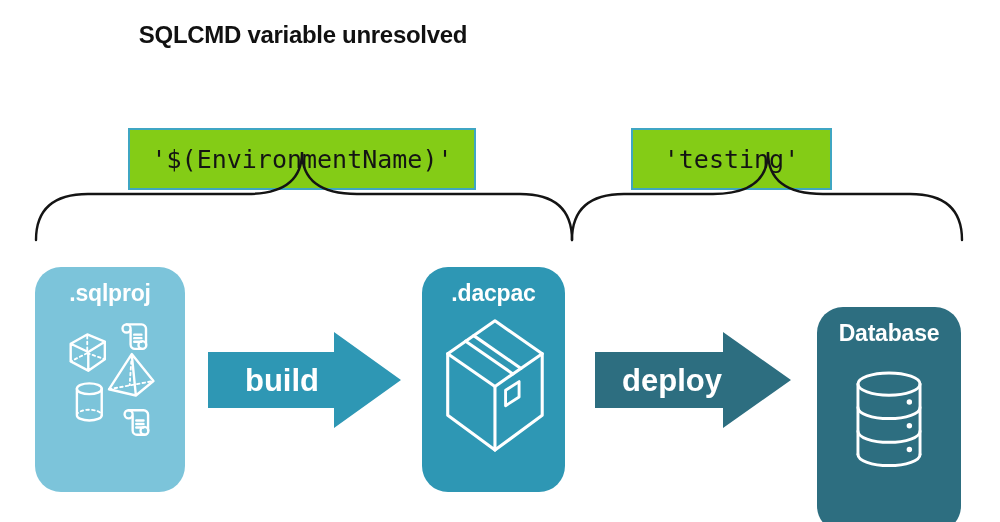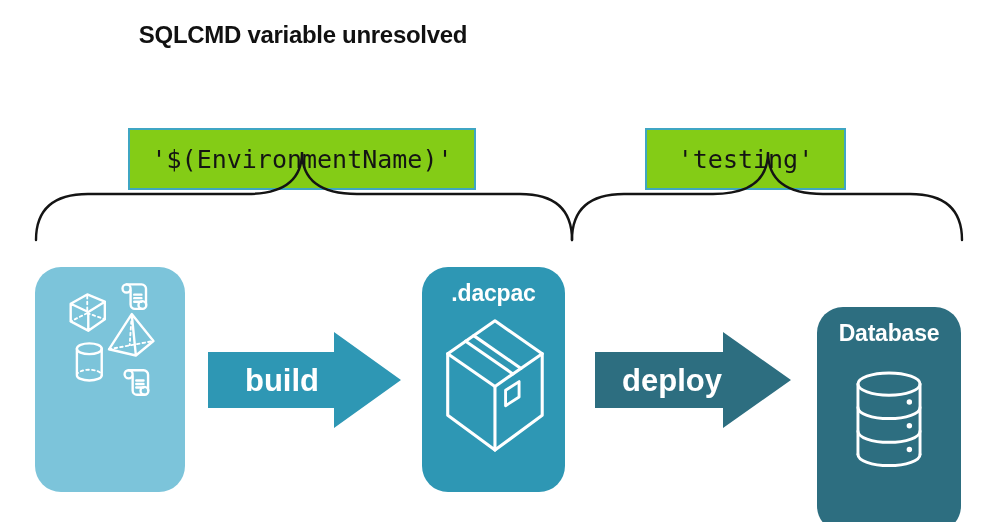--- a/index.html
+++ b/index.html
@@ -15,21 +15,21 @@
   .heading--right{left:630px;width:280px;}
   .codebox{
     position:absolute;top:80px;height:62px;background:#84cc16;
     border:2px solid #3fa6c2;box-sizing:border-box;
     display:flex;align-items:center;justify-content:center;
     font-family:"DejaVu Sans Mono",monospace;font-size:25px;color:#141414;
     white-space:nowrap;
     margin-top:48px;
   }
   .codebox--left{left:128px;width:348px;}
-  .codebox--right{left:645px;width:201px;}
+  .codebox--right{left:631px;width:201px;}
   .brace{position:absolute;top:149px;height:95px;}
   .brace--left{left:34px;width:540px;}
   .brace--right{left:570px;width:394px;}
   .brace path{fill:none;stroke:#141414;stroke-width:2.4;stroke-linecap:round;}
   .card{
     position:absolute;top:267px;height:225px;border-radius:26px;
     display:flex;flex-direction:column;align-items:center;
   }
   .card--sqlproj{left:35px;width:150px;background:#7cc4da;}
   .card--dacpac{left:422px;width:143px;background:#2e97b4;}
@@ -66,20 +66,21 @@
   </div>
 
   <svg class="brace brace--left" viewBox="0 0 540 95">
     <path d="M2,91 Q2,45 54,45 L213,45 Q268,45 268,3 Q268,45 323,45 L486,45 Q538,45 538,91"></path>
   </svg>
   <svg class="brace brace--right" viewBox="0 0 394 95">
     <path d="M2,91 Q2,45 54,45 L143,45 Q198,45 198,3 Q198,45 253,45 L340,45 Q392,45 392,91"></path>
   </svg>
 
   <div class="card card--sqlproj">
+    <div class="card-title">.sqlproj</div>
     <svg class="card-icon" width="104" height="120" viewBox="0 0 100 116">
 
       <g class="icon-stroke" stroke-width="2.3" transform="translate(60,1)">
         <circle cx="6" cy="6.2" r="3.9"></circle>
         <path d="M6,2.3 H20.5 a4.3,4.3 0 0 1 4.3,4.3 V21.5"></path>
         <path d="M9.9,8 V21.8 a4.2,4.2 0 0 0 4.2,4.2 H21"></path>
         <circle cx="21.3" cy="22.2" r="3.8"></circle>
         <path d="M13.4,12.2 h7 M13.4,15.6 h7 M13.4,19 h7"></path>
       </g>
 

